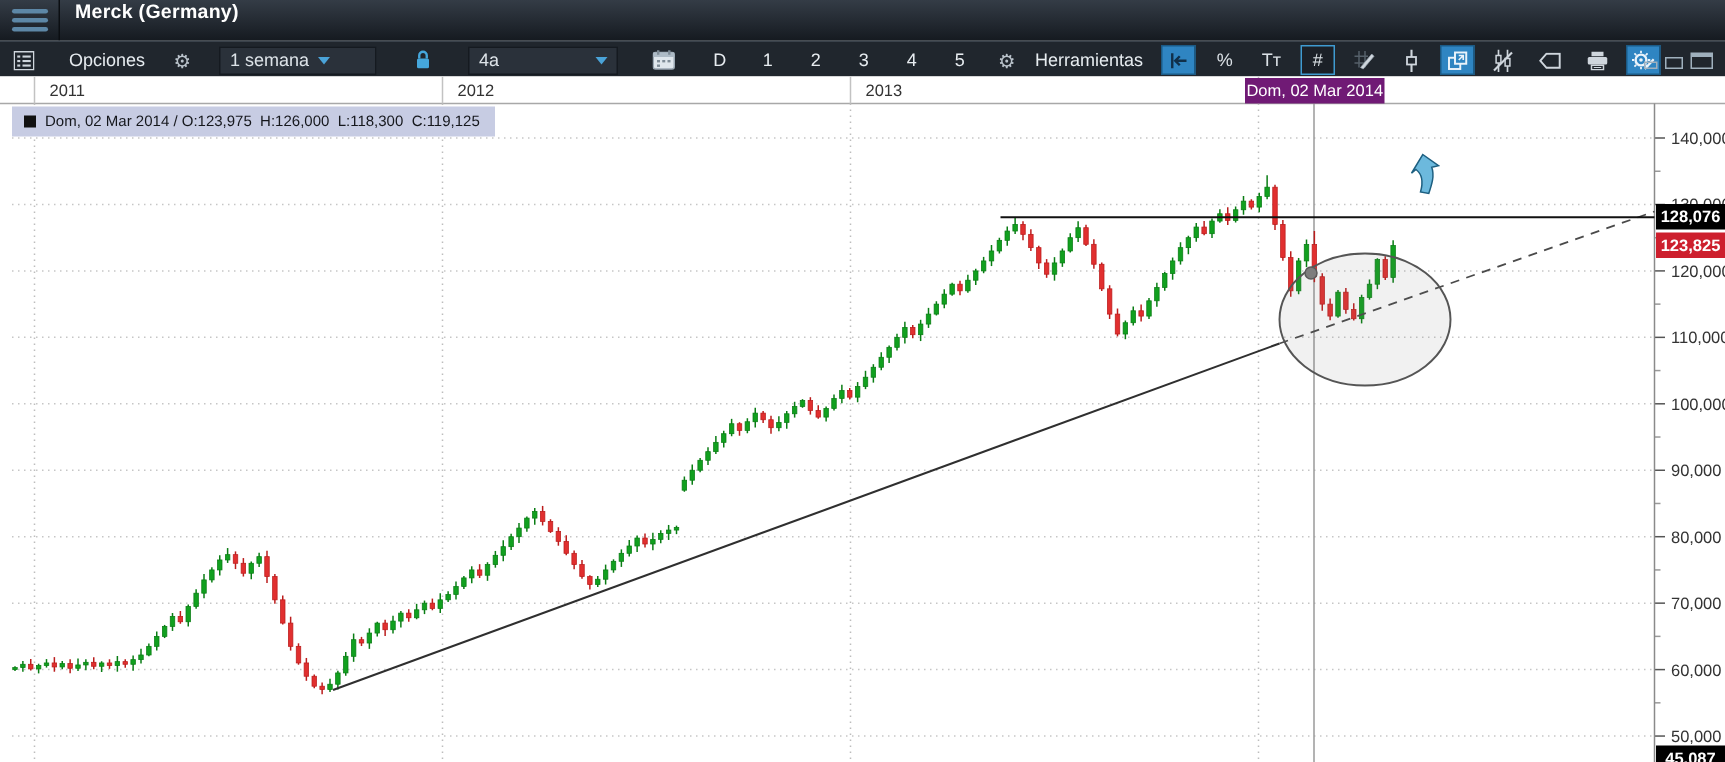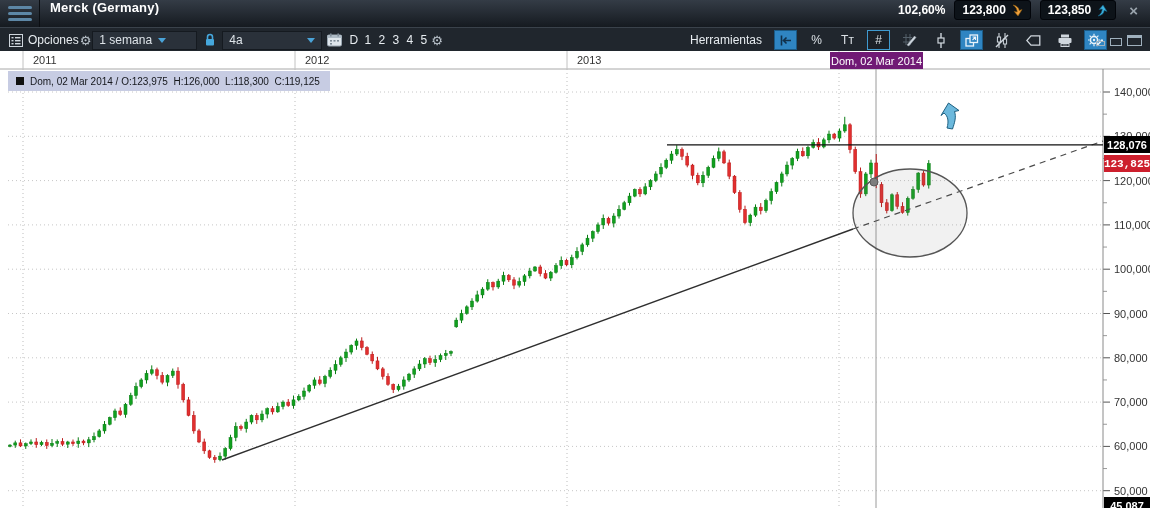--- a/index.html
+++ b/index.html
@@ -22,21 +22,21 @@
   .quote-pill { background:#0d1319; border:1px solid #02050a; border-radius:3px;
                 padding:2px 7px; font-size:12px; font-weight:bold; color:#fff;
                 display:flex; align-items:center; gap:5px; }
   .quote-pill svg { display:block; }
   #window-close { color:#9aa4ad; font-size:15px; font-weight:bold; padding:0 4px; cursor:pointer; }
 
   
   #toolbar { position:absolute; left:0; top:27px; width:1150px; height:24px;
              background:#20262d; border-top:1px solid #3a424b; color:#dde3e8; font-size:12px; }
   .tb-abs { position:absolute; top:0; height:24px; display:flex; align-items:center; }
-  #tb-left { left:4px; gap:1px; }
+  #tb-left { left:4px; gap:19px; }
   #tb-tools { left:690px; gap:8px; }
   #tb-windows { right:8px; gap:5px; }
   .tb-label { font-size:12px; color:#e7ecf0; }
   .tb-gear { color:#b9c2ca; font-size:13px; line-height:1; cursor:pointer; }
   .dropdown { background:#2a313a; border:1px solid #151a20; height:19px; display:flex;
               align-items:center; padding:0 6px; gap:6px; cursor:pointer; }
   .dd-caret { width:0; height:0; border-left:4px solid transparent;
               border-right:4px solid transparent; border-top:5px solid #4aa3d8; }
   #tf-dropdown { width:105px; justify-content:flex-start; }
   #rg-dropdown { width:100px; justify-content:space-between; }
@@ -61,51 +61,35 @@
   #ohlc-marker { width:8px; height:8px; background:#111; display:inline-block; }
 
   #cursor-tooltip { position:absolute; left:830px; top:1px; width:93px; height:17px;
                     background:#701a75; color:#fff; font-size:11px; display:flex;
                     align-items:center; justify-content:center; white-space:nowrap; }
 
   .price-tag { position:absolute; left:1104px; width:46px; height:17px; font-size:11px;
                font-weight:bold; color:#fff; display:flex; align-items:center;
                justify-content:center; white-space:nowrap; }
   #tag-line  { background:#000; }
-  #tag-last  { background:#cd1f2d;font-family:Liberation Mono, monospace; }
+  #tag-last  { background:#cd1f2d; }
   #tag-cursor{ background:#000; top:446px; }
 </style>
 </head>
 <body>
 
 <div id="app">
 
   <div id="top-bar">
     <div id="hamburger">
       <span></span>
       <span></span>
       <span></span>
     </div>
     <div id="window-title">Merck (Germany)</div>
-    <div id="quote-cluster">
-      <span id="change-percent">102,60%</span>
-      <span class="quote-pill">
-        <span>123,800</span>
-        <svg width="12" height="13" viewBox="0 0 12 13">
-          <path d="M2 1 C5 3 6.2 5.5 6.2 8 L3.2 7.4 L7 12 L11 5.6 L8.2 6.6 C8 3.8 5.8 1.6 2 1 Z" fill="#f2a23c" stroke="#8a5a10" stroke-width="0.6"></path>
-        </svg>
-      </span>
-      <span class="quote-pill">
-        <span>123,850</span>
-        <svg width="12" height="13" viewBox="0 0 12 13">
-          <path d="M2 12 C5 10 6.2 7.5 6.2 5 L3.2 5.6 L7 1 L11 7.4 L8.2 6.4 C8 9.2 5.8 11.4 2 12 Z" fill="#3bb2e0" stroke="#135a7a" stroke-width="0.6"></path>
-        </svg>
-      </span>
-      <span id="window-close">×</span>
-    </div>
   </div>
 
   <div id="toolbar">
     <div id="tb-left" class="tb-abs">
       <span class="tool-btn">
         <svg width="14" height="13" viewBox="0 0 14 13">
           <rect x="0.5" y="0.5" width="13" height="12" fill="none" stroke="#cfd6dd"></rect>
           <rect x="2.5" y="3" width="2" height="1.4" fill="#cfd6dd"></rect>
             <rect x="6" y="3" width="5.5" height="1.4" fill="#cfd6dd"></rect>
           <rect x="2.5" y="6" width="2" height="1.4" fill="#cfd6dd"></rect>

